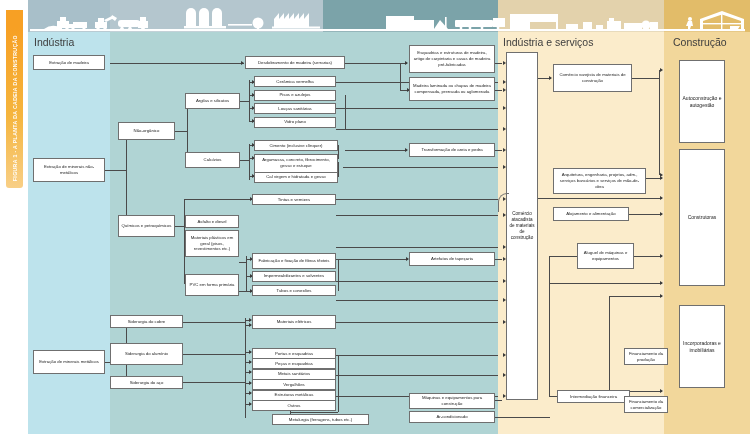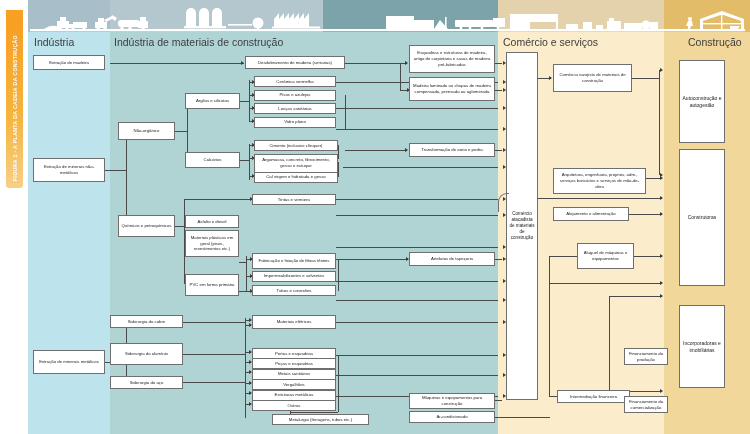--- a/index.html
+++ b/index.html
@@ -31,21 +31,21 @@
   #spine-label span{
     writing-mode:vertical-rl;transform:rotate(180deg);
     font-size:5.2px;font-weight:bold;letter-spacing:.35px;color:#ffffff;
     white-space:nowrap;font-family:"Liberation Sans", sans-serif;}
 
   
   .col-head{position:absolute;top:36px;font-size:10.5px;color:#3d3d3d;font-weight:normal;}
   #head-extracao{left:34px;}
   #head-industria{left:114px;}
   #head-comercio{left:503px;}
-  #head-construcao{left:688px;}
+  #head-construcao{left:673px;}
 
   
   .bx{position:absolute;box-sizing:border-box;background:#ffffff;border:0.8px solid #6f6f6f;
       display:flex;align-items:center;justify-content:center;text-align:center;
       font-size:4.3px;line-height:1.32;color:#1c1c1c;padding:1px 2px;
       font-family:"Liberation Sans", sans-serif;}
   .bx.tall{font-size:4.6px;}
   .bx.big{font-size:5px;}
 
   
@@ -160,22 +160,21 @@
     </svg>
   </div>
 
   <div id="spine-cap"></div>
   <div id="spine"></div>
   <div id="spine-label">
     <span>FIGURA 1 - A PLANTA DA CADEIA DA CONSTRUÇÃO</span>
   </div>
 
   <div class="col-head" id="head-extracao">Indústria</div>
-  <div class="col-head" id="head-industria">Indústria de materiais de construção</div>
-  <div class="col-head" id="head-comercio">Comércio e serviços</div>
+  <div class="col-head" id="head-comercio">Indústria e serviços</div>
   <div class="col-head" id="head-construcao">Construção</div>
 
   <div class="ln lnh" style="left:110px;top:62.5px;width:134px;"></div>
   <div class="arw arw-r" style="left:241px;top:60.5px;"></div>
 
   <div class="ln lnh" style="left:105px;top:170px;width:22px;"></div>
   <div class="ln lnv" style="left:126px;top:131px;height:96px;"></div>
   <div class="ln lnh" style="left:126px;top:131px;width:6px;"></div>
   <div class="arw arw-r" style="left:130px;top:129px;"></div>
   <div class="ln lnh" style="left:126px;top:226px;width:6px;"></div>

